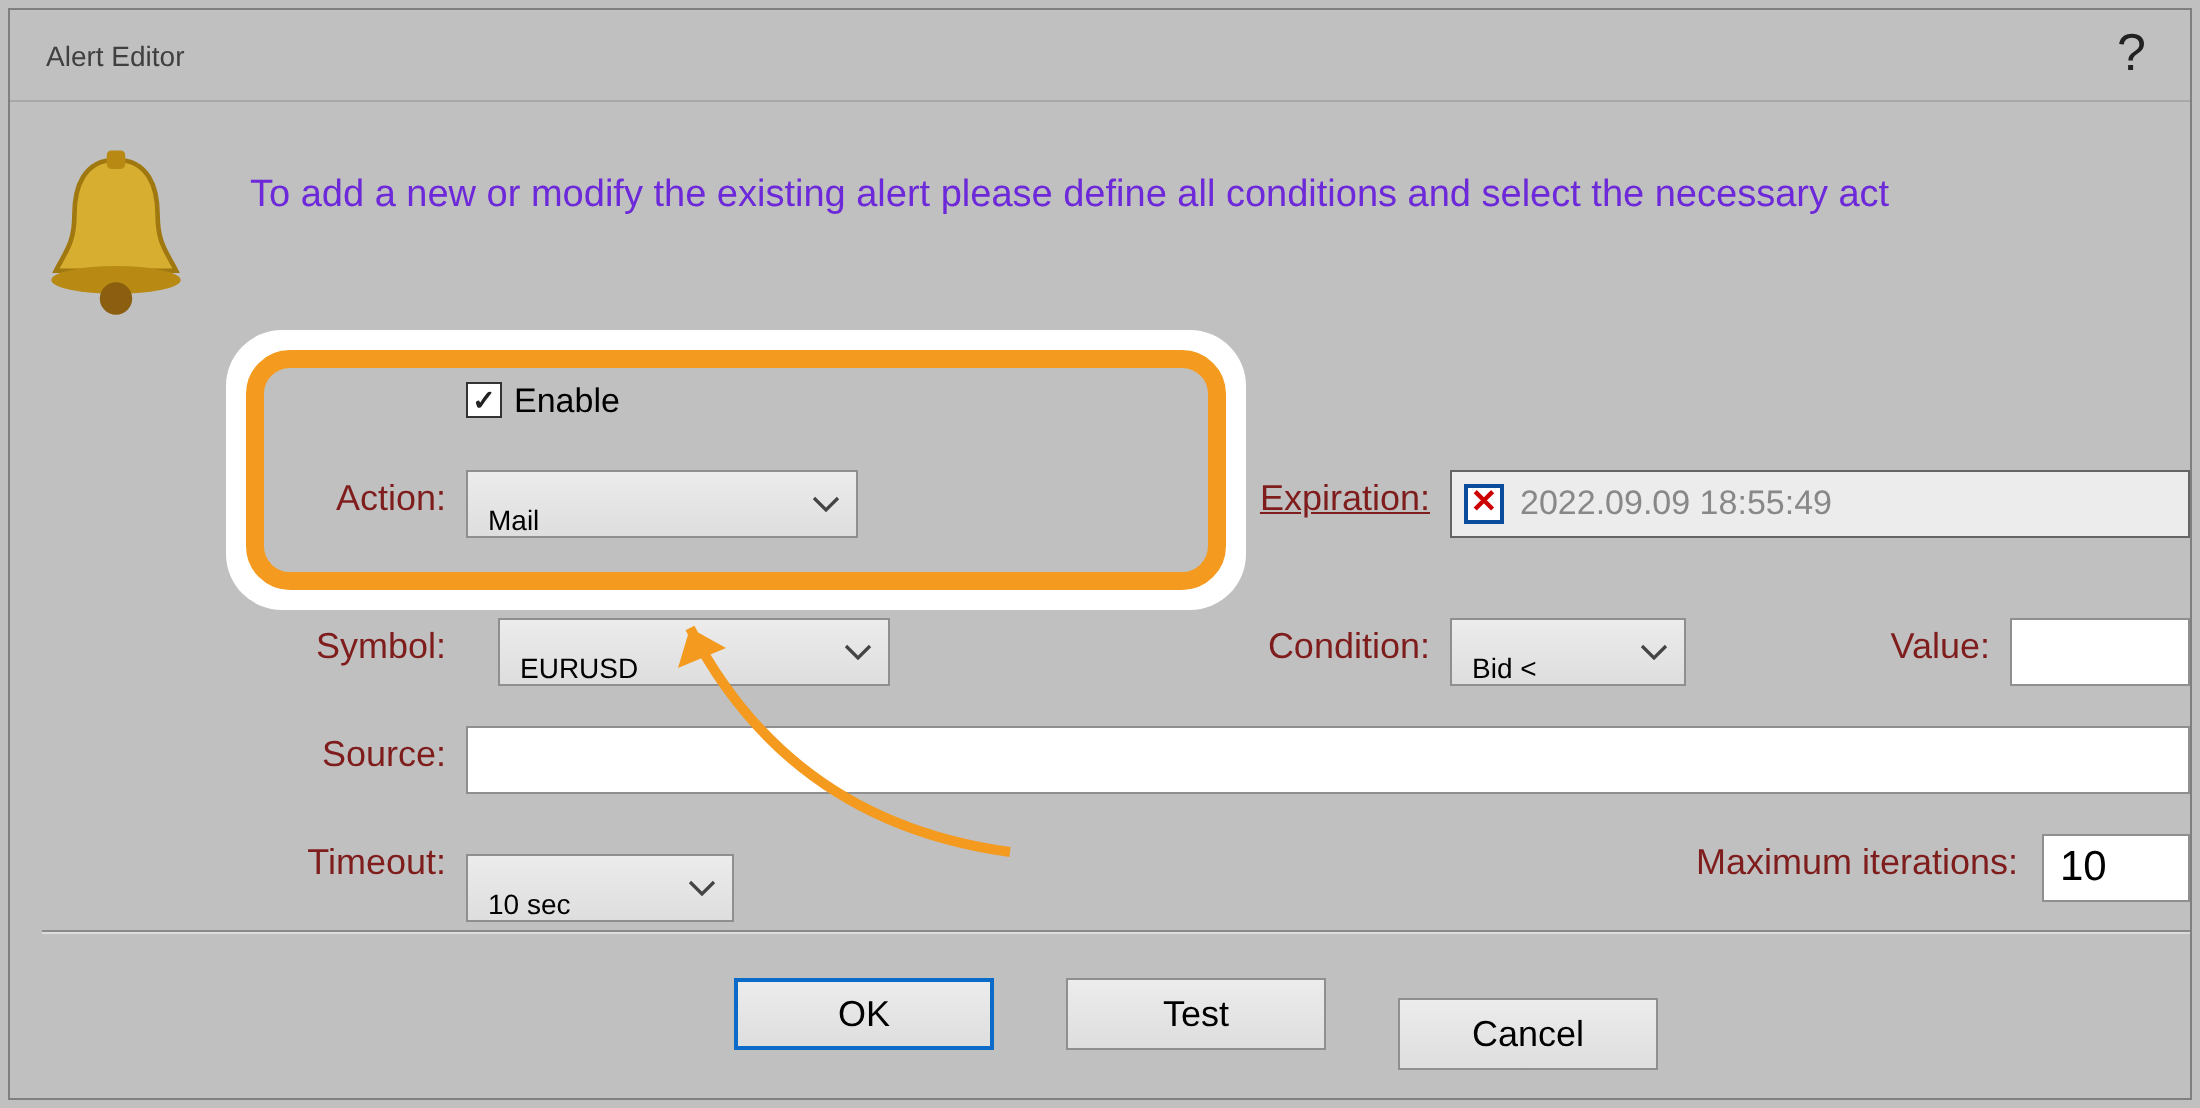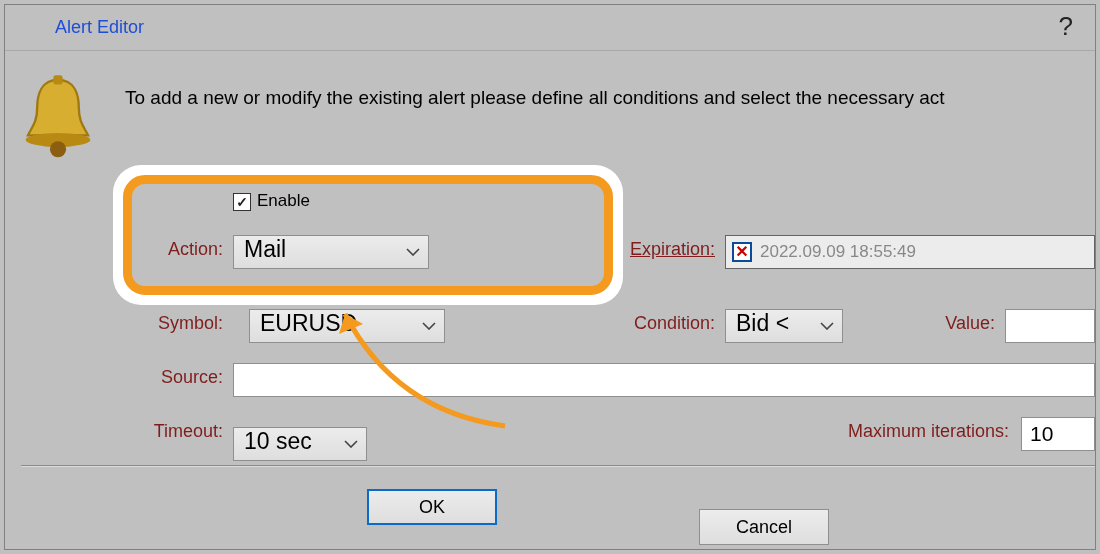--- a/index.html
+++ b/index.html
@@ -24,23 +24,22 @@
   }
   .titlebar {
     height: 46px;
     display: flex;
     align-items: center;
     padding: 0 18px;
     border-bottom: 1px solid #a8a8a8;
     position: relative;
   }
   .titlebar .title {
-    font-size: 18px;
-    color: #1d4ed8;
-    margin-left: 32px;
+    font-size: 14px;
+    color: #404040;
   }
   .titlebar .help {
     position: absolute;
     right: 22px; top: 6px;
     font-size: 26px;
     color: #222;
     font-family: "Segoe UI", Arial, sans-serif;
   }
   .client {
     position: relative;
@@ -50,21 +49,21 @@
   .bell {
     position: absolute;
     left: 16px; top: 24px;
     width: 74px; height: 86px;
   }
   .instruction {
     position: absolute;
     left: 120px; top: 36px;
     right: 0;
     font-size: 19px;
-    color: #000000;
+    color: #6d28d9;
     white-space: nowrap;
     overflow: hidden;
   }
 
   .row-label {
     position: absolute;
     text-align: right;
     font-size: 18px;
     color: #7f1d1d;
   }
@@ -82,44 +81,44 @@
     left: 10px; top: 10px; right: 10px; bottom: 10px;
     border: 9px solid #f39a1f;
     border-radius: 22px;
     background: #c0c0c0;
   }
 
   
   .enable-wrap {
     position: absolute;
     left: 228px; top: 140px;
-    display: flex; align-items: flex-end; gap: 6px;
+    display: flex; align-items: flex-start; gap: 6px;
   }
   .checkbox {
     width: 18px; height: 18px;
     border: 1px solid #333;
     background: #fff;
     display: flex; align-items: center; justify-content: center;
     font-size: 14px; line-height: 1;
   }
   .checkbox::after {
     content: "✓";
     color: #222;
     font-weight: bold;
   }
 
   
   .combo {
     position: absolute;
     height: 34px;
     background: linear-gradient(#ececec, #dedede);
     border: 1px solid #8f8f8f;
-    display: flex; align-items: flex-start;
+    display: flex; align-items: flex-end;
     padding: 0 28px 0 10px;
-    font-size: 23px;
+    font-size: 14px;
     color: #000;
   }
   .combo .chev {
     position: absolute;
     right: 8px; top: 50%;
     transform: translateY(-50%);
     width: 14px; height: 8px;
   }
 
   .textbox {
@@ -270,18 +269,21 @@
     <svg class="arrow-svg" viewBox="0 0 200 140">
       <path d="M170 130 Q60 115 10 18" fill="none" stroke="#f39a1f" stroke-width="5"></path>
       <path d="M10 18 L4 38 L28 28 Z" fill="#f39a1f"></path>
     </svg>
 
     <div class="divider" style="top:414px;"></div>
 
     <div class="btn primary" style="left:362px; top:438px;">
       <span>OK</span>
     </div>
-    <div class="btn" style="left:694px; top:458px;">
+    <div class="btn" style="left:528px; top:438px;">
+      <span>Test</span>
+    </div>
+    <div class="btn" style="left:694px; top:448px;">
       <span>Cancel</span>
     </div>
 
   </div>
 </div>
 
 </body></html>

